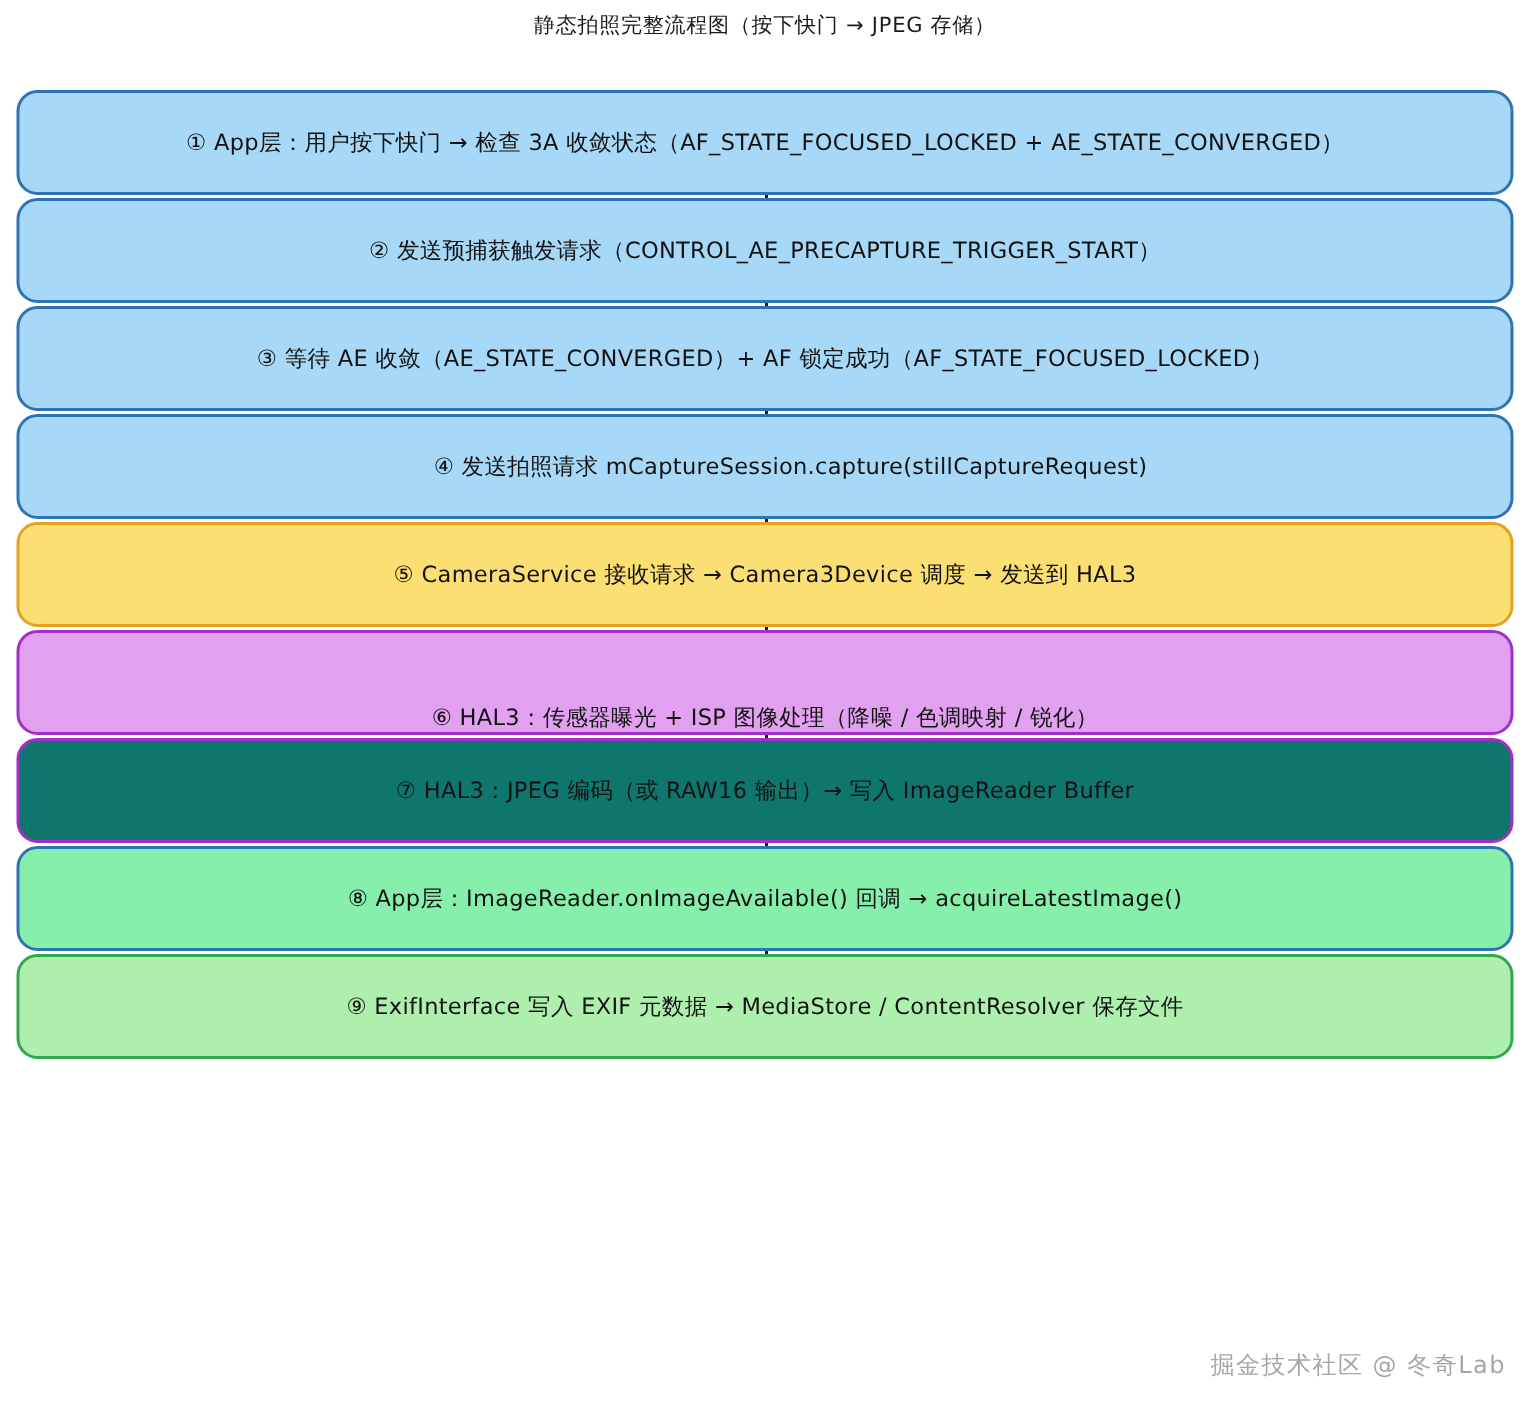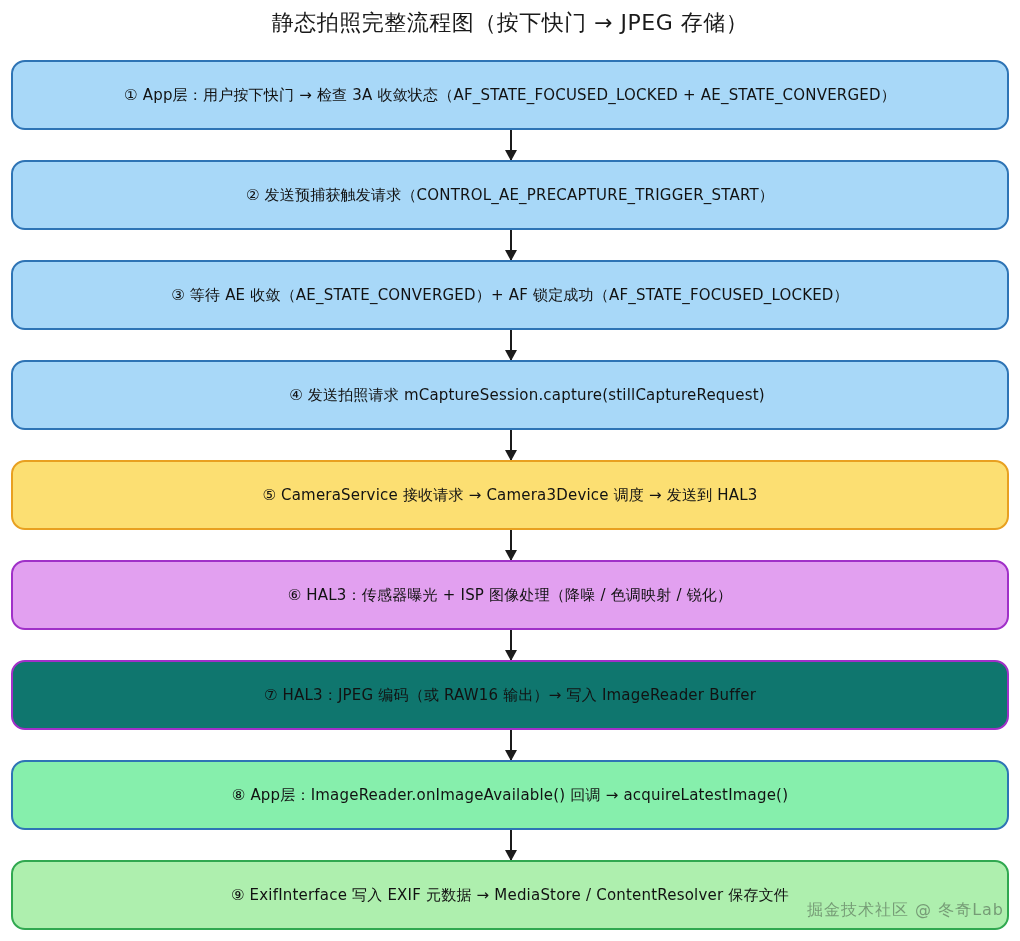--- a/index.html
+++ b/index.html
@@ -19,36 +19,36 @@
     width: 1020px;
     height: 941px;
     box-sizing: border-box;
   }
   .chart-title {
     position: absolute;
     top: 8px;
     left: 0;
     width: 1020px;
     text-align: center;
-    font-size: 22px;
+    font-size: 14px;
     font-weight: 400;
     color: #1a1a1a;
     letter-spacing: 0.5px;
     font-family: "DejaVu Sans", "Liberation Sans", sans-serif;
   }
   .nodes {
     position: absolute;
     top: 60px;
     left: 11px;
     width: 998px;
   }
   .node-wrap {
     position: relative;
     width: 998px;
-    height: 100px;
+    height: 72px;
   }
   .node {
     position: absolute;
     top: 0;
     left: 0;
     width: 998px;
     height: 70px;
     box-sizing: border-box;
     border-radius: 14px;
     border-width: 2.5px;
@@ -159,21 +159,21 @@
       <div class="node" style="background:#FCDF72;border-color:#E8A020;">
         <span class="node-label">⑤ CameraService 接收请求 → Camera3Device 调度 → 发送到 HAL3</span>
       </div>
       <div class="connector">
         <div class="stem"></div>
         <div class="head"></div>
       </div>
     </div>
 
     <div class="node-wrap">
-      <div class="node" style="background:#E2A0F0;border-color:#A030C8;">
+      <div class="node" style="background:#E2A0F0;border-color:#A030C8;align-items:flex-end;">
         <span class="node-label">⑥ HAL3：传感器曝光 + ISP 图像处理（降噪 / 色调映射 / 锐化）</span>
       </div>
       <div class="connector">
         <div class="stem"></div>
         <div class="head"></div>
       </div>
     </div>
 
     <div class="node-wrap">
       <div class="node" style="background:#0f766e;border-color:#A030C8;">

